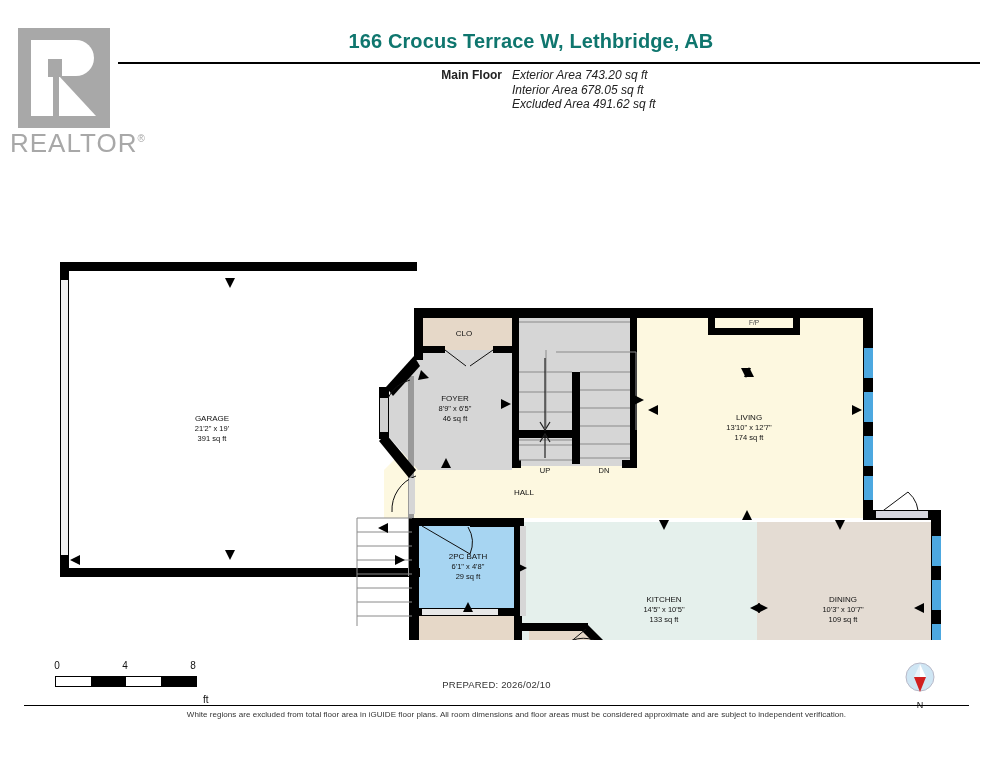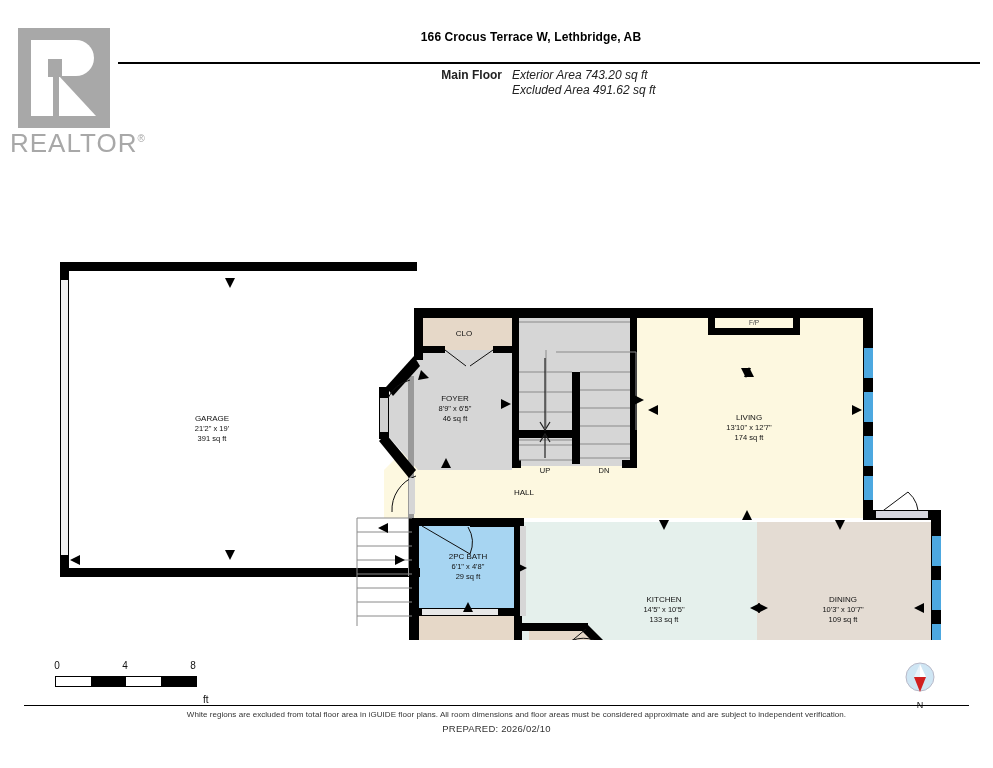--- a/index.html
+++ b/index.html
@@ -8,21 +8,21 @@
   #page{position:absolute;inset:0;}
 
   
   #logo{position:absolute;left:10px;top:24px;width:120px;height:130px;}
   #logo .sq{position:absolute;left:8px;top:4px;width:92px;height:100px;background:#a8a8a8;}
   #logo .rtext{position:absolute;left:0px;top:104px;width:120px;height:30px;
        font-size:26px;letter-spacing:1px;color:#a8a8a8;font-weight:400;}
   #logo .reg{font-size:10px;vertical-align:super;}
 
   #titlewrap{position:absolute;left:120px;top:30px;width:860px;}
-  #title{font-size:12px;font-weight:bold;text-align:center;color:#000000;
+  #title{font-size:20px;font-weight:bold;text-align:center;color:#0f766e;
          letter-spacing:.1px;padding-right:38px;}
   #rule{position:absolute;left:118px;top:62px;width:862px;height:2px;background:#000;}
 
   #areas{position:absolute;left:380px;top:68px;width:420px;font-size:12px;line-height:14.5px;color:#222;}
   #areas .row{display:flex;}
   #areas .lbl{width:122px;text-align:right;font-weight:bold;padding-right:10px;}
   #areas .val{text-align:left;font-style:italic;}
 
   
   #plan{position:absolute;left:0;top:140px;width:993px;height:500px;}
@@ -31,21 +31,21 @@
   #scalebar{position:absolute;left:55px;top:660px;width:150px;}
   #scalebar .ticks{position:relative;height:16px;font-size:10px;color:#111;}
   #scalebar .ticks span{position:absolute;top:0;transform:translateX(-50%);}
   #scalebar .bar{position:relative;width:140px;height:9px;border:1px solid #000;display:flex;}
   #scalebar .bar i{flex:1;display:block;}
   #scalebar .bar i.on{background:#000;}
   #scalebar .bar i.off{background:#fff;}
   #scalebar .unit{position:absolute;left:148px;top:17px;font-size:10px;margin-top:17px;}
 
   #prepared{position:absolute;left:0;top:679px;width:993px;text-align:center;
-            font-size:9.5px;color:#333;letter-spacing:.2px;margin-top:44px;}
+            font-size:9.5px;color:#333;letter-spacing:.2px;}
 
   #compass{position:absolute;left:898px;top:658px;width:44px;height:50px;text-align:center;}
   #compass .nlabel{font-size:9px;color:#111;margin-top:-2px;}
 
   #footrule{position:absolute;left:24px;top:705px;width:945px;height:1px;background:#000;}
   #disclaimer{position:absolute;left:0;top:710px;width:993px;text-align:center;
               font-size:8px;color:#333;letter-spacing:.05px;margin-left:20px;}
 
   svg text{font-family:"Liberation Sans","DejaVu Sans",sans-serif;}
 </style>
@@ -68,20 +68,24 @@
 
   <div id="titlewrap">
     <div id="title">166 Crocus Terrace W, Lethbridge, AB</div>
   </div>
   <div id="rule"></div>
 
   <div id="areas">
     <div class="row">
       <div class="lbl">Main Floor</div>
       <div class="val">Exterior Area 743.20 sq ft</div>
+    </div>
+    <div class="row">
+      <div class="lbl"></div>
+      <div class="val">Interior Area 678.05 sq ft</div>
     </div>
     <div class="row">
       <div class="lbl"></div>
       <div class="val">Excluded Area 491.62 sq ft</div>
     </div>
   </div>
 
   <div id="plan">
   <svg width="993" height="500" viewBox="0 0 993 500">
 

